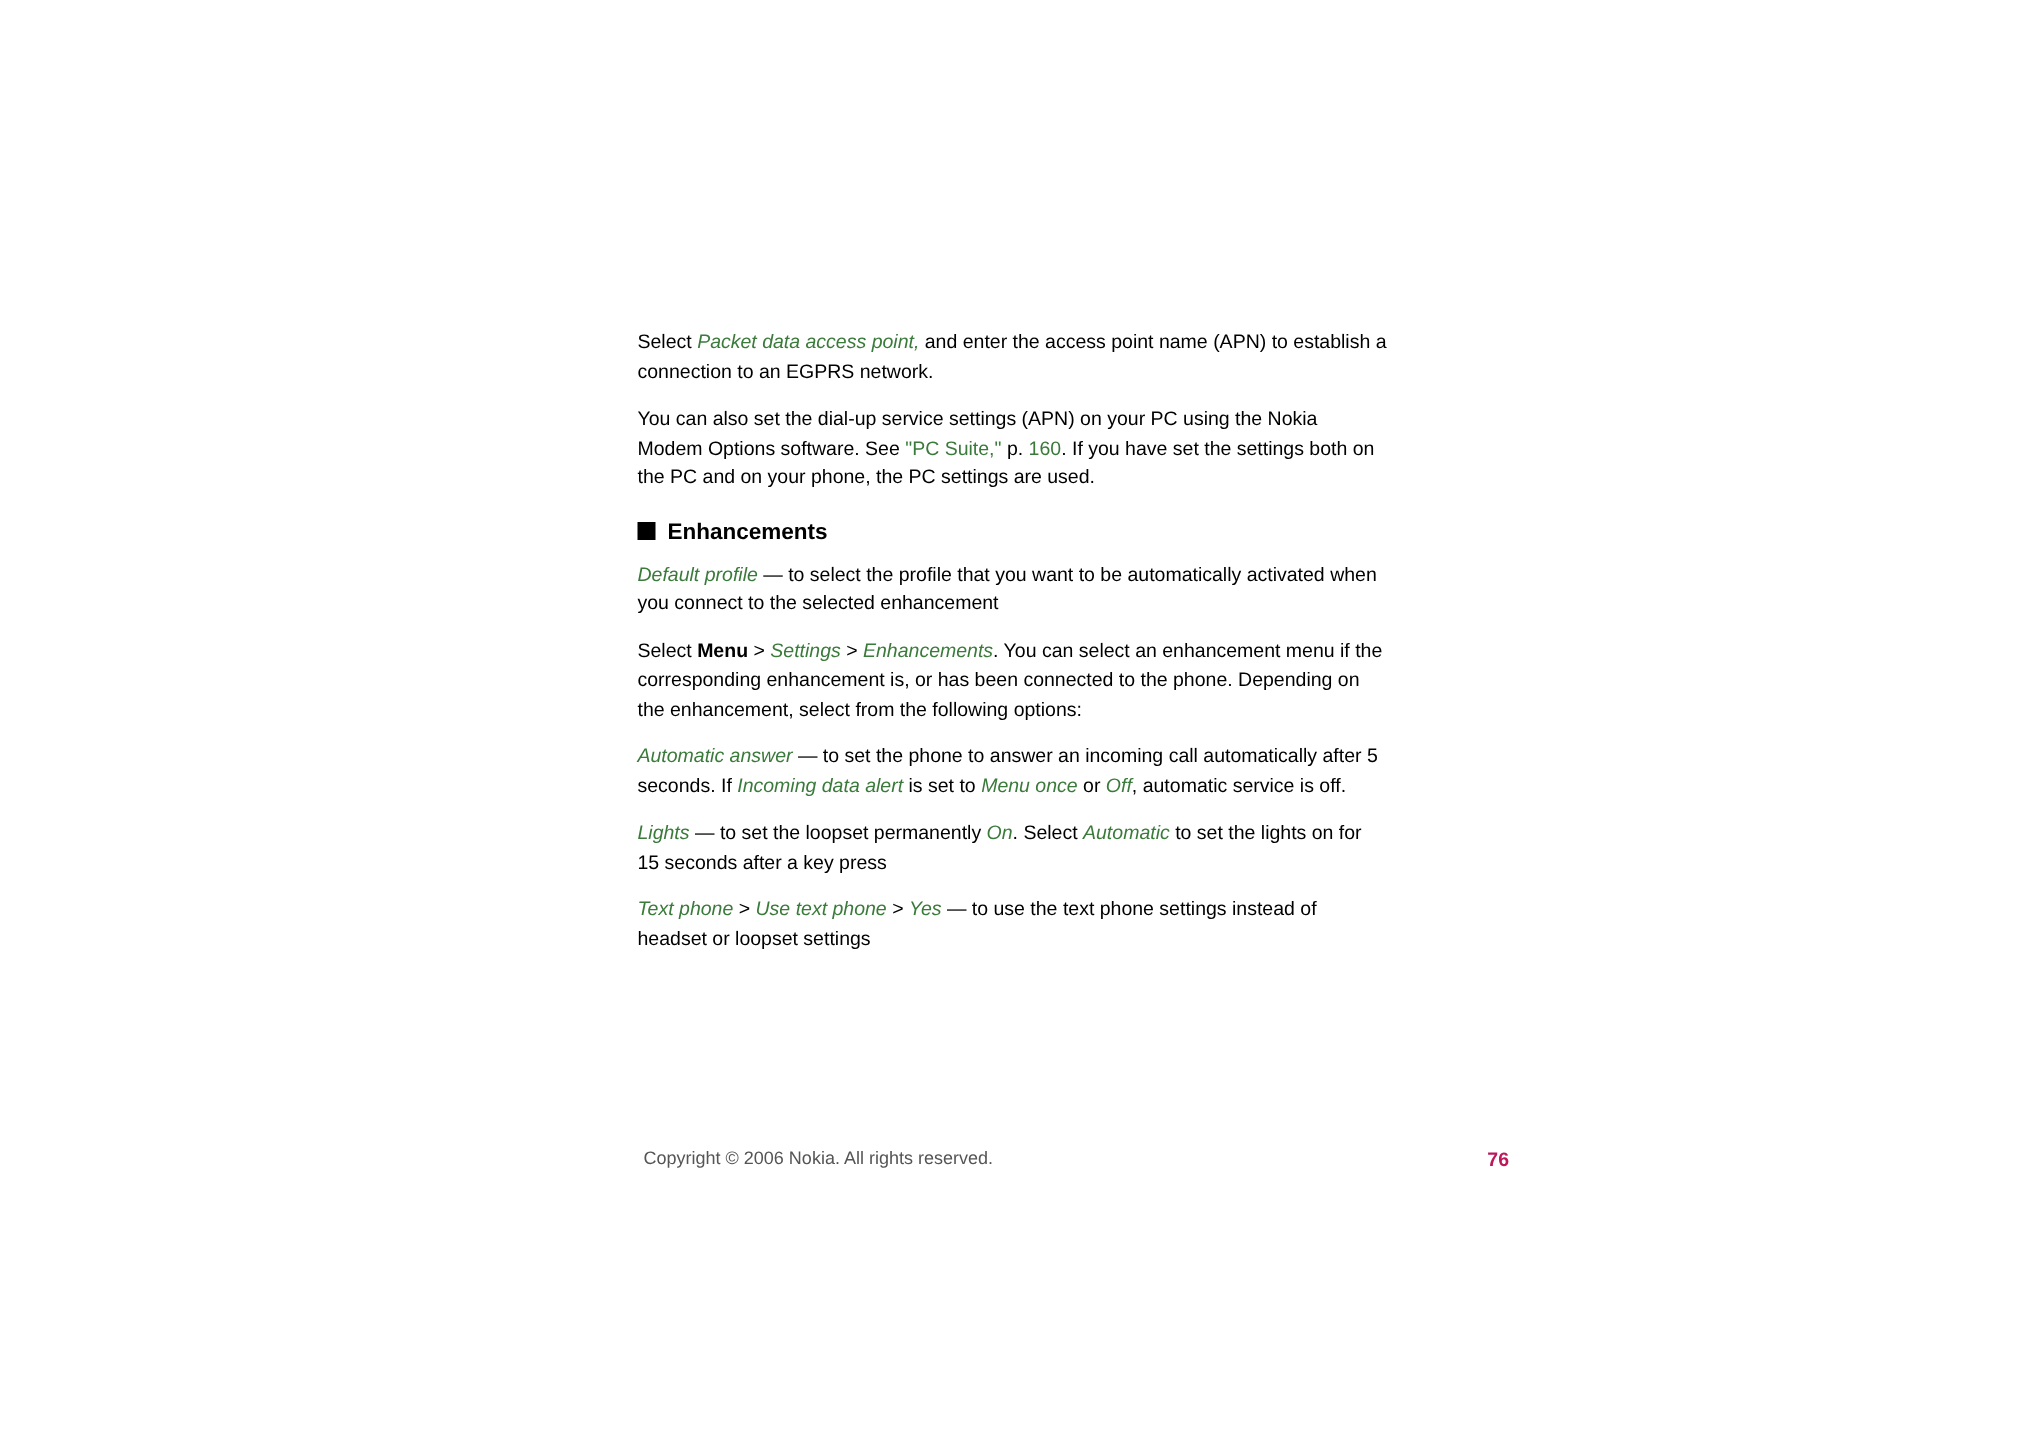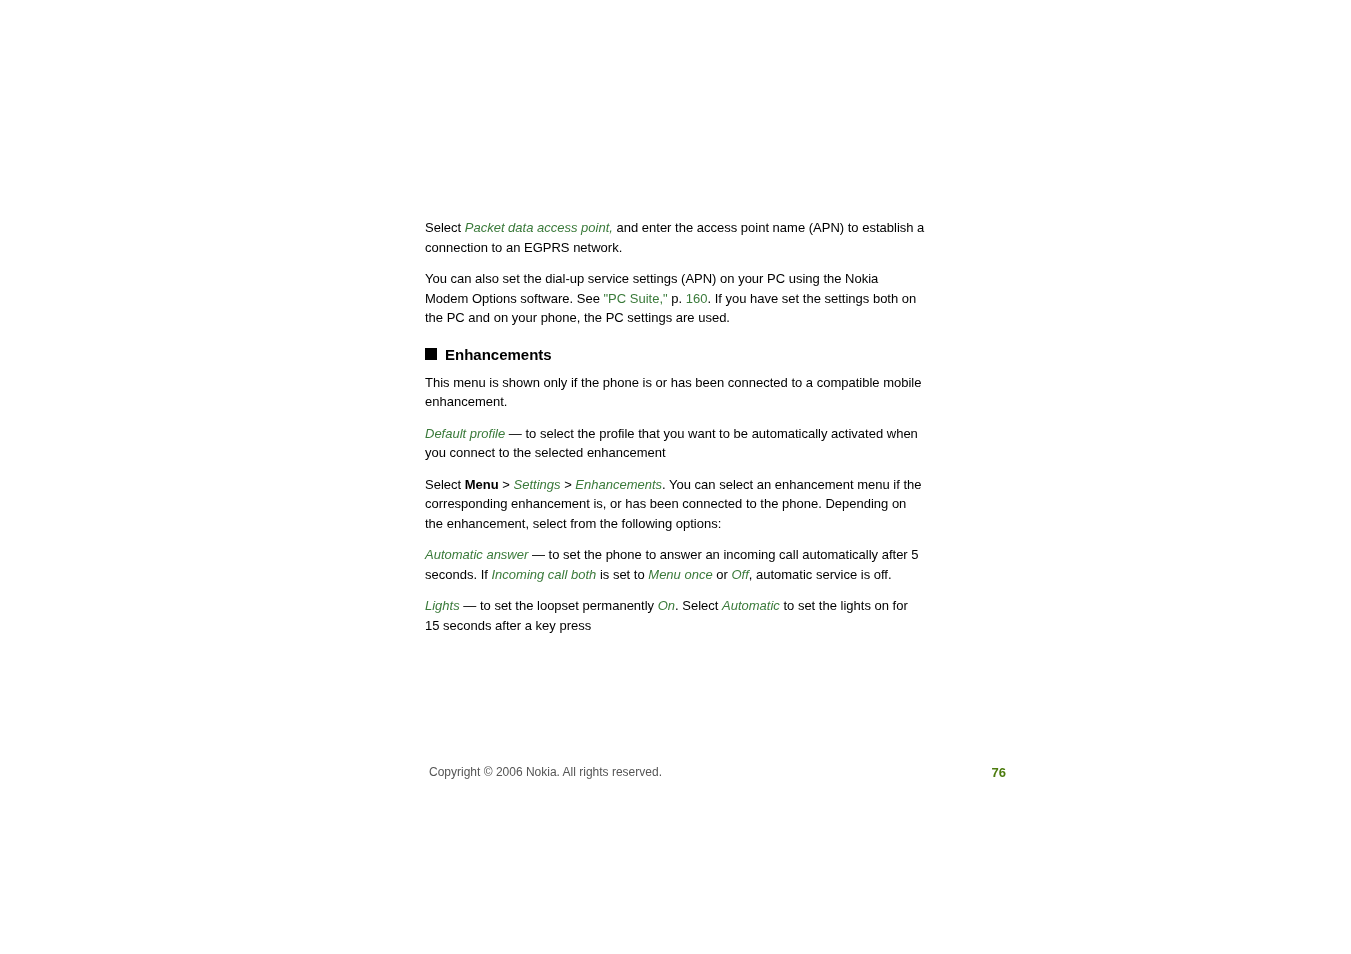--- a/index.html
+++ b/index.html
@@ -85,21 +85,21 @@
 
     .footer-copyright {
       font-size: 12px;
       color: #555555;
       margin-right: 260px;
     }
 
     .footer-page {
       font-size: 13px;
       font-weight: bold;
-      color: #4d7c0f;
+      color: #be185d;
       position: absolute;
       right: 345px;
     }
 
     .link-green {
       color: #3a7a3a;
       text-decoration: none;
     }
   </style>
 </head>
@@ -114,40 +114,40 @@
 
     <div class="paragraph">
       <span>You can also set the dial-up service settings (APN) on your PC using the Nokia Modem Options software. See </span><span class="link-green">"PC Suite,"</span><span> p. </span><span class="link-green">160</span><span>. If you have set the settings both on the PC and on your phone, the PC settings are used.</span>
     </div>
 
     <div class="section-heading">
       <span class="heading-square"></span>
       <span class="heading-text">Enhancements</span>
     </div>
 
-    <div class="paragraph">
-      <span>This menu is shown only if the phone is or has been connected to a compatible mobile enhancement.</span>
-    </div>
 
     <div class="paragraph">
       <span class="italic-green">Default profile</span><span> — to select the profile that you want to be automatically activated when you connect to the selected enhancement</span>
     </div>
 
     <div class="paragraph">
       <span>Select </span><span class="bold">Menu</span><span> &gt; </span><span class="italic-green">Settings</span><span> &gt; </span><span class="italic-green">Enhancements</span><span>. You can select an enhancement menu if the corresponding enhancement is, or has been connected to the phone. Depending on the enhancement, select from the following options:</span>
     </div>
 
     <div class="paragraph">
-      <span class="italic-green">Automatic answer</span><span> — to set the phone to answer an incoming call automatically after 5 seconds. If </span><span class="italic-green">Incoming call both</span><span> is set to </span><span class="italic-green">Menu once</span><span> or </span><span class="italic-green">Off</span><span>, automatic service is off.</span>
+      <span class="italic-green">Automatic answer</span><span> — to set the phone to answer an incoming call automatically after 5 seconds. If </span><span class="italic-green">Incoming data alert</span><span> is set to </span><span class="italic-green">Menu once</span><span> or </span><span class="italic-green">Off</span><span>, automatic service is off.</span>
     </div>
 
     <div class="paragraph">
       <span class="italic-green">Lights</span><span> — to set the loopset permanently </span><span class="italic-green">On</span><span>. Select </span><span class="italic-green">Automatic</span><span> to set the lights on for 15 seconds after a key press</span>
     </div>
 
+    <div class="paragraph">
+      <span class="italic-green">Text phone</span><span> &gt; </span><span class="italic-green">Use text phone</span><span> &gt; </span><span class="italic-green">Yes</span><span> — to use the text phone settings instead of headset or loopset settings</span>
+    </div>
 
   </div>
 
   <div class="footer">
     <span class="footer-copyright">Copyright © 2006 Nokia. All rights reserved.</span>
     <span class="footer-page">76</span>
   </div>
 
 </div>
 

